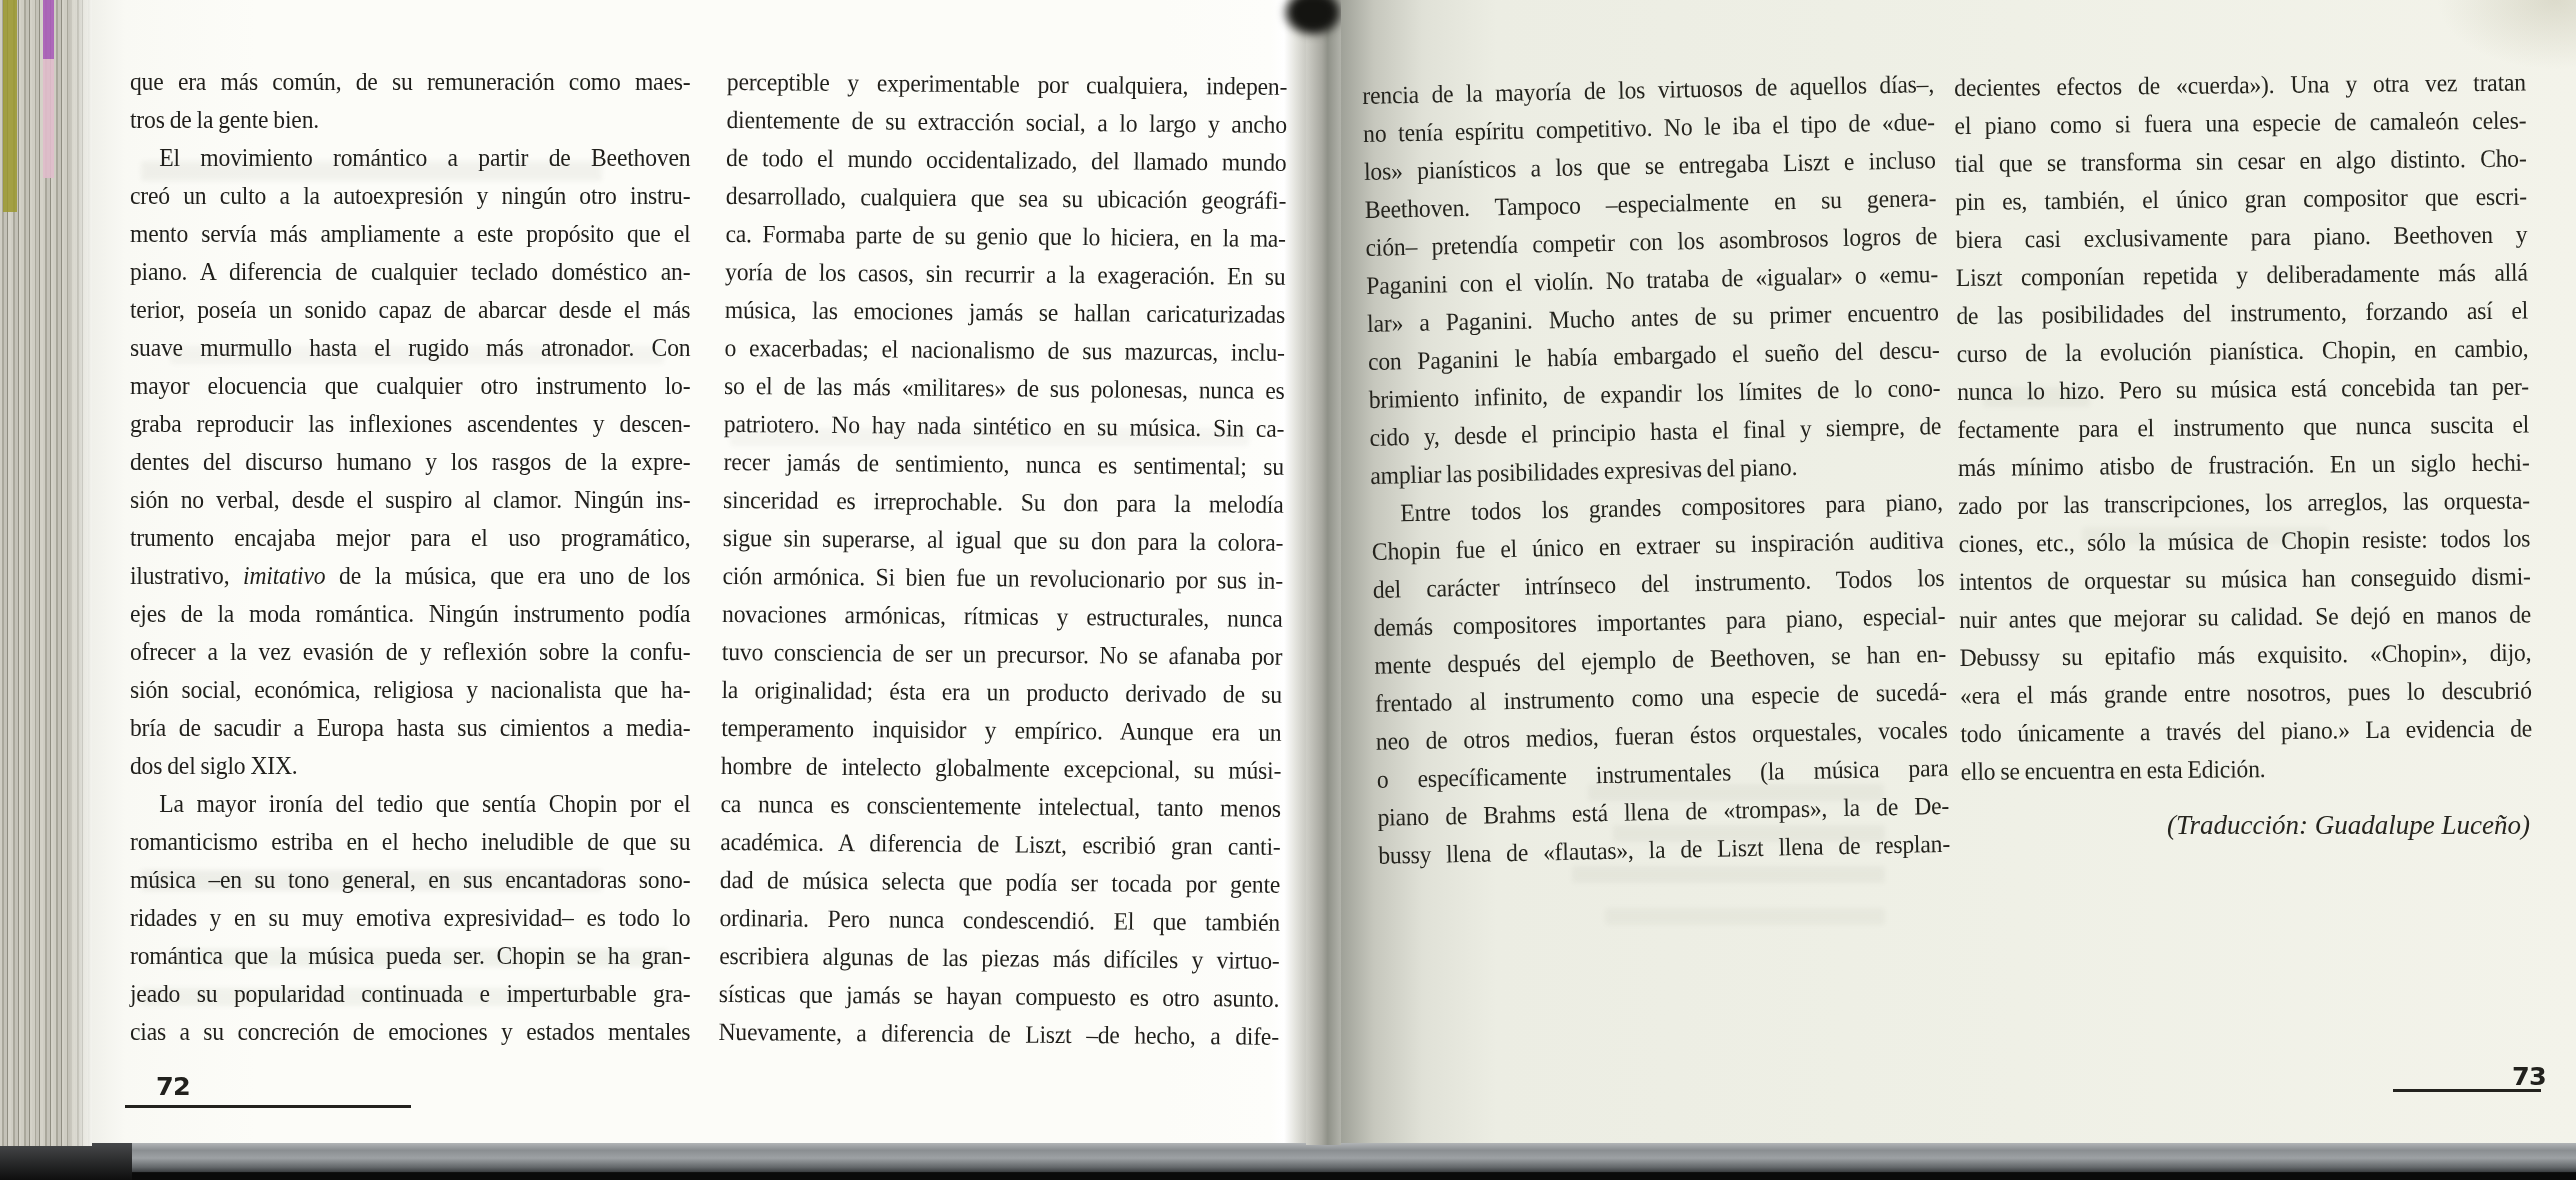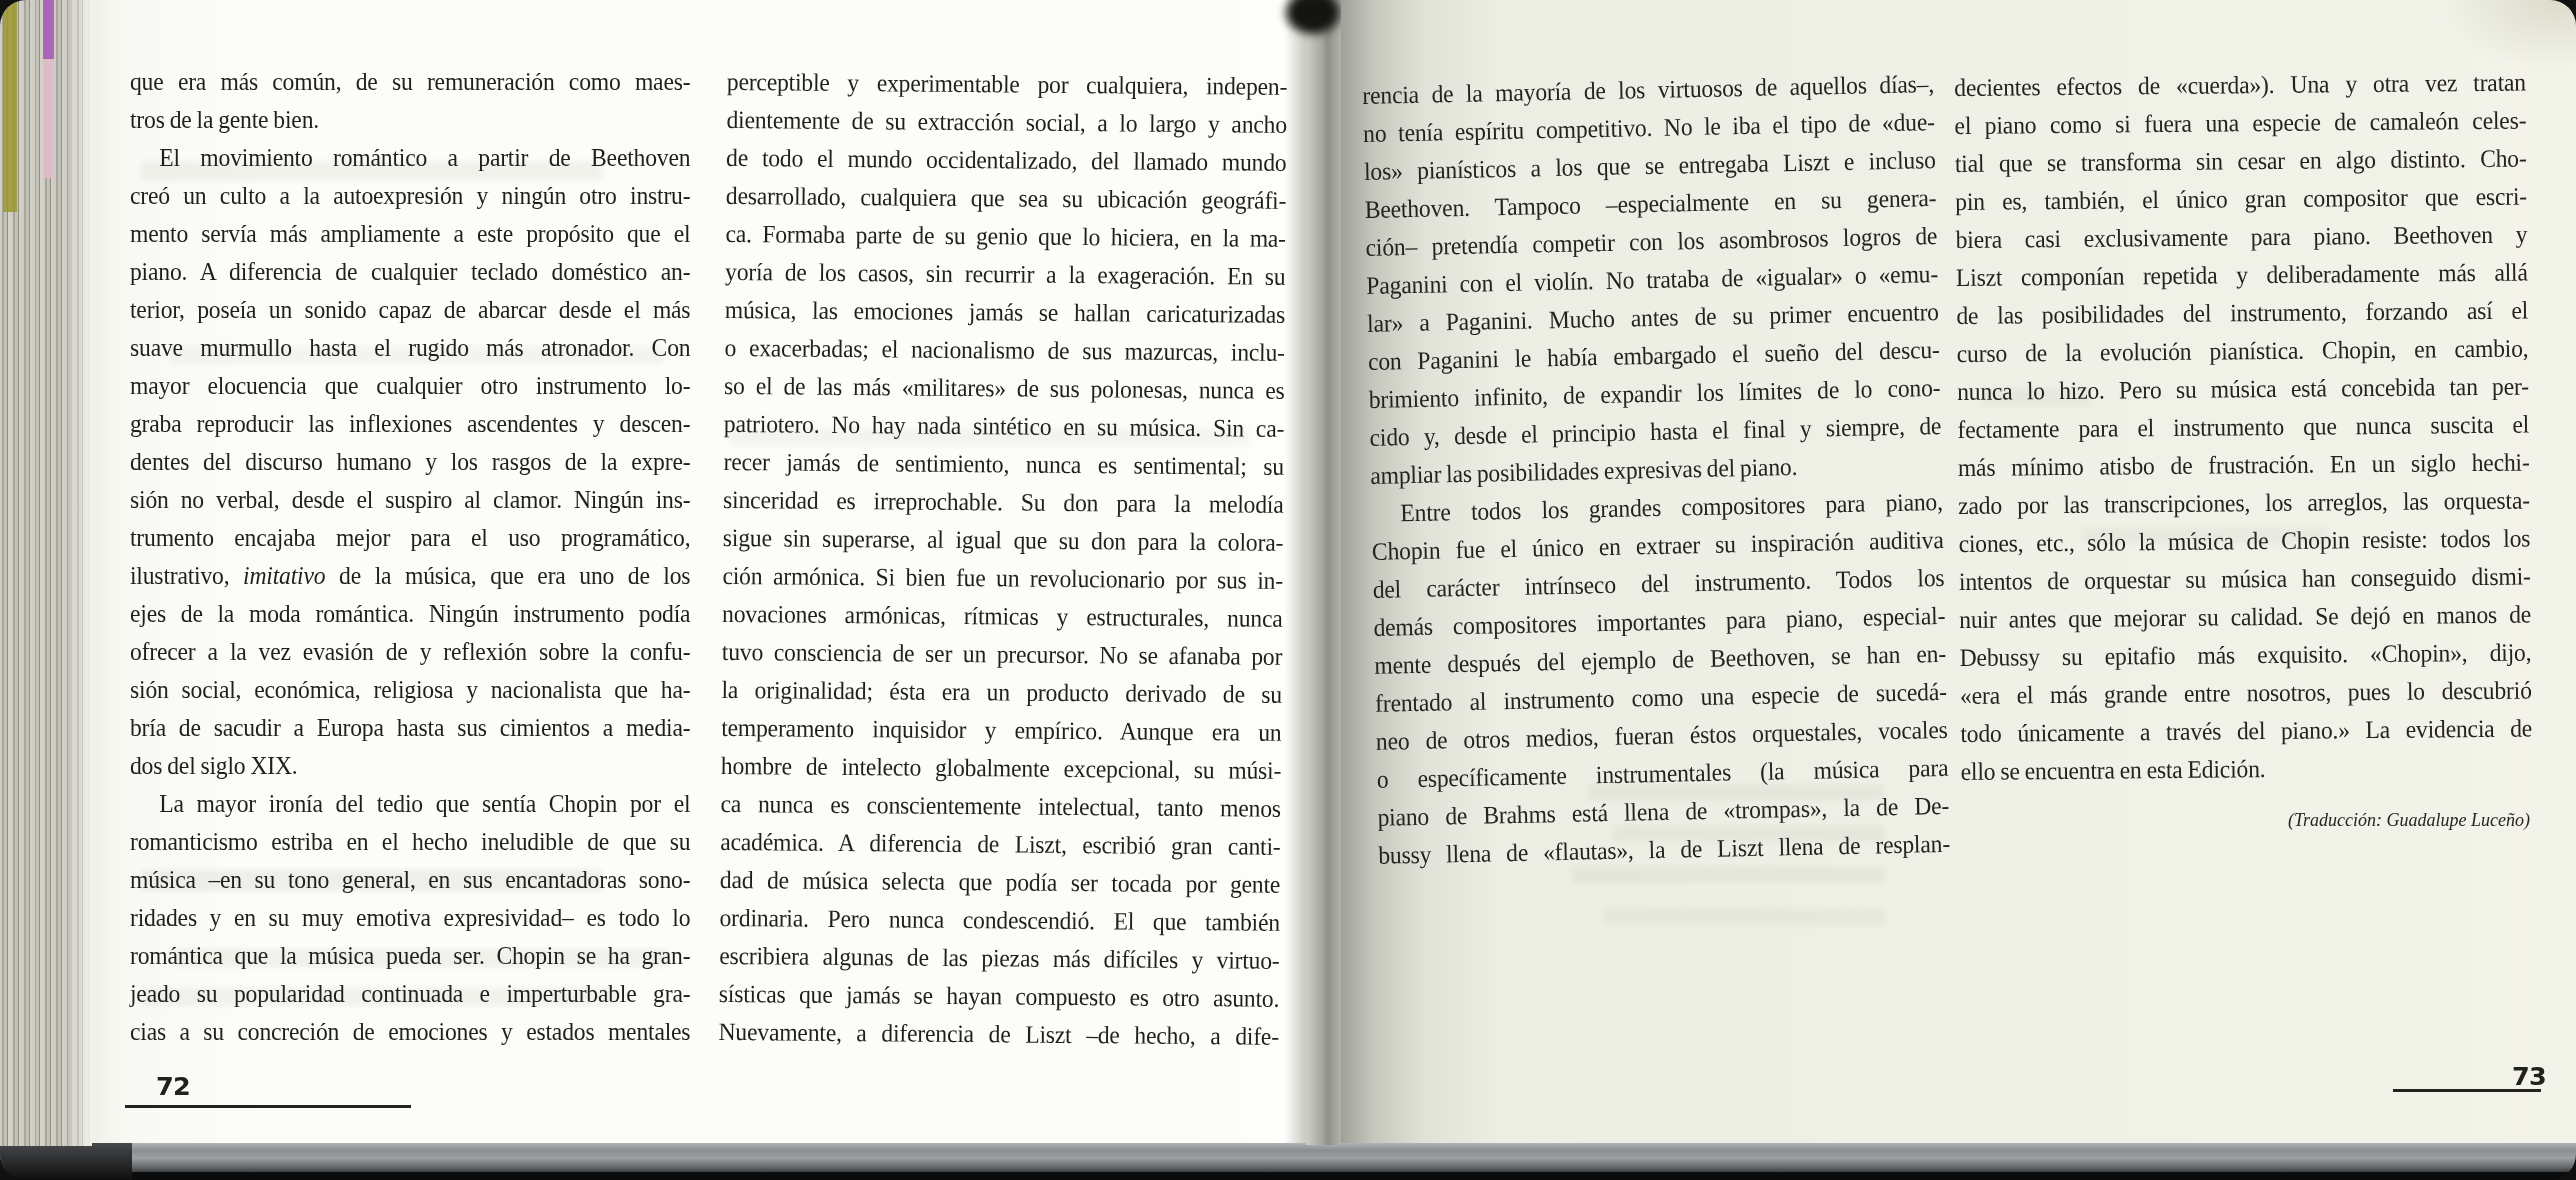--- a/index.html
+++ b/index.html
@@ -1,17 +1,17 @@
 <!DOCTYPE html>
 <html style="font-size:13px"><head>
 <meta charset="utf-8">
 <style>
   html,body{margin:0;padding:0;background:#101010;}
   .scene{position:relative;width:2576px;height:1180px;overflow:hidden;
-         font-family:"Liberation Serif", serif;background:#101010;border-radius:26px;}
+         font-family:"Liberation Serif", serif;background:#101010;}
 
   
   .bottom-strip{position:absolute;left:0;top:1141px;width:2576px;height:31px;
     background:linear-gradient(180deg,#bcbfc1 0%,#8a8e91 30%,#9da1a4 55%,#63676a 85%,#3a3d40 100%);}
   .black-bar{position:absolute;left:0;top:1173px;width:2576px;height:7.4px;background:#0a0a0a;}
   .corner-dark{position:absolute;left:0;top:1141px;width:132px;height:39px;
     background:linear-gradient(180deg,#4a4c4e,#0e0e0e);}
 
   
   .fore-edge{position:absolute;left:0;top:0;width:92px;height:1146px;
@@ -41,21 +41,21 @@
        transform:scaleX(0.945);transform-origin:left top;}
   .col-l1{left:38px;top:63px;}
   .col-l2{left:635px;top:63px;transform:rotate(0.5deg) scaleX(0.945);}
   .col-r1{left:21.4px;top:77px;width:605px;transform:rotate(-1.2deg) scaleX(0.945);color:#24231d;}
   .col-r2{left:613px;top:69px;width:605px;transform:rotate(-0.55deg) scaleX(0.945);color:#24231d;}
   .line{text-align:justify;text-align-last:justify;}
   .line.end{text-align:left;text-align-last:left;}
   .line.indent{text-indent:31px;}
 
   .translator{position:absolute;left:613px;top:810px;width:576px;text-align:right;
-    font-style:italic;font-size:18px;color:#26251f;}
+    font-style:italic;font-size:27px;color:#26251f;}
 
   
   .pagenum{position:absolute;font-family:"DejaVu Sans",sans-serif;font-weight:bold;
     font-size:25.5px;color:#22211d;letter-spacing:-0.8px;margin-left:26px;}
   .pn-left{left:38px;top:1071px;}
   .pn-right{left:1145px;top:1061px;}
   .rule{position:absolute;background:#23221e;}
   .rule-left{left:33px;top:1105px;width:286px;height:3.3px;}
   .rule-right{left:1052px;top:1089px;width:148px;height:2.5px;}
 

